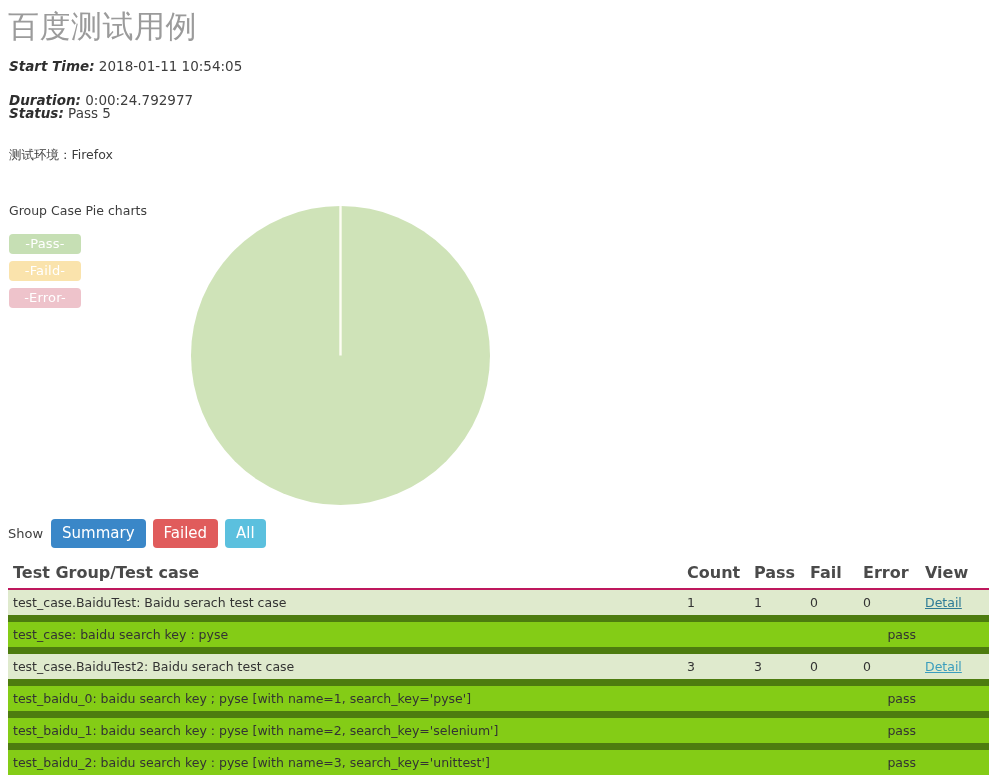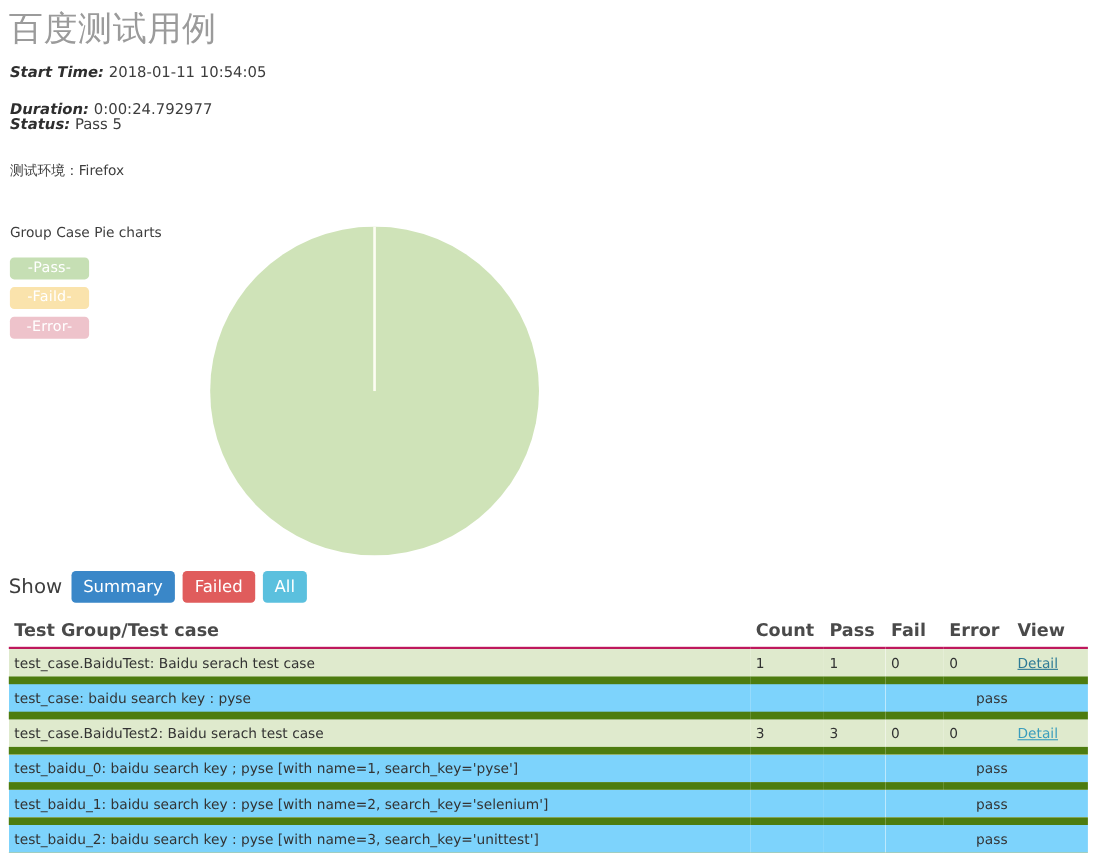--- a/index.html
+++ b/index.html
@@ -106,21 +106,21 @@
   
   .show-row {
     position: absolute;
     left: 8px;
     top: 519px;
     display: flex;
     align-items: center;
     gap: 7px;
   }
   .show-label {
-    font-size: 18px;
+    font-size: 13px;
     color: #3d3d3d;
     margin-right: 1px;
   }
   .btn {
     border: none;
     border-radius: 4px;
     color: #ffffff;
     font-family: "DejaVu Sans", "Liberation Sans", sans-serif;
     font-size: 15px;
     padding: 0 11px;
@@ -169,21 +169,21 @@
     height: 21px;
     line-height: 20px;
     color: #333333;
     border-bottom: 7px solid #4d7c0f;
     margin-top: 36px;
   }
   tr.group-row > td {
     background: #dfeacd;
     color: #3d3d3d;
   }
-  tr.case-row > td { background: #7dd3fc; }
+  tr.case-row > td { background: #84cc16; }
   td.case-name { padding-left: 28px; color: #333333; }
   td.num { text-align: left; }
   td.verdict {
     text-align: right;
     padding-right: 33px;
     color: #333333;
   }
   tr.total-row > td {
     background: #ffffff;
     font-weight: bold;

